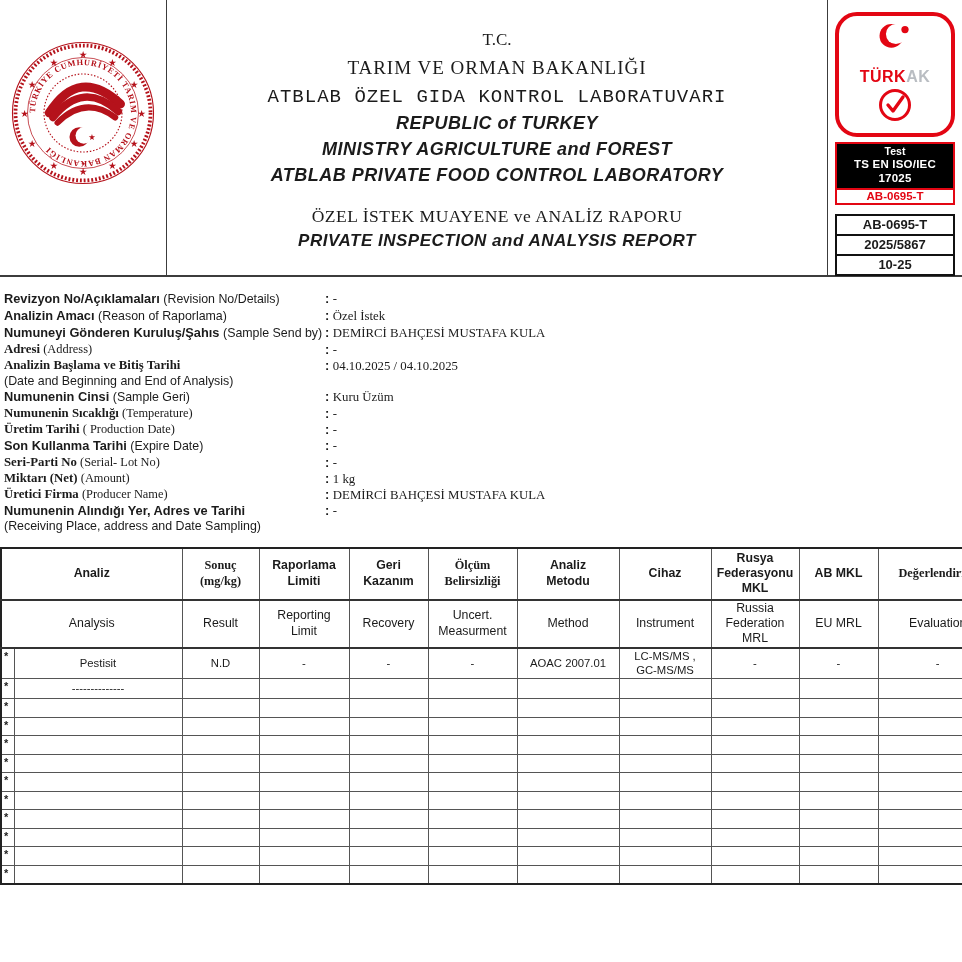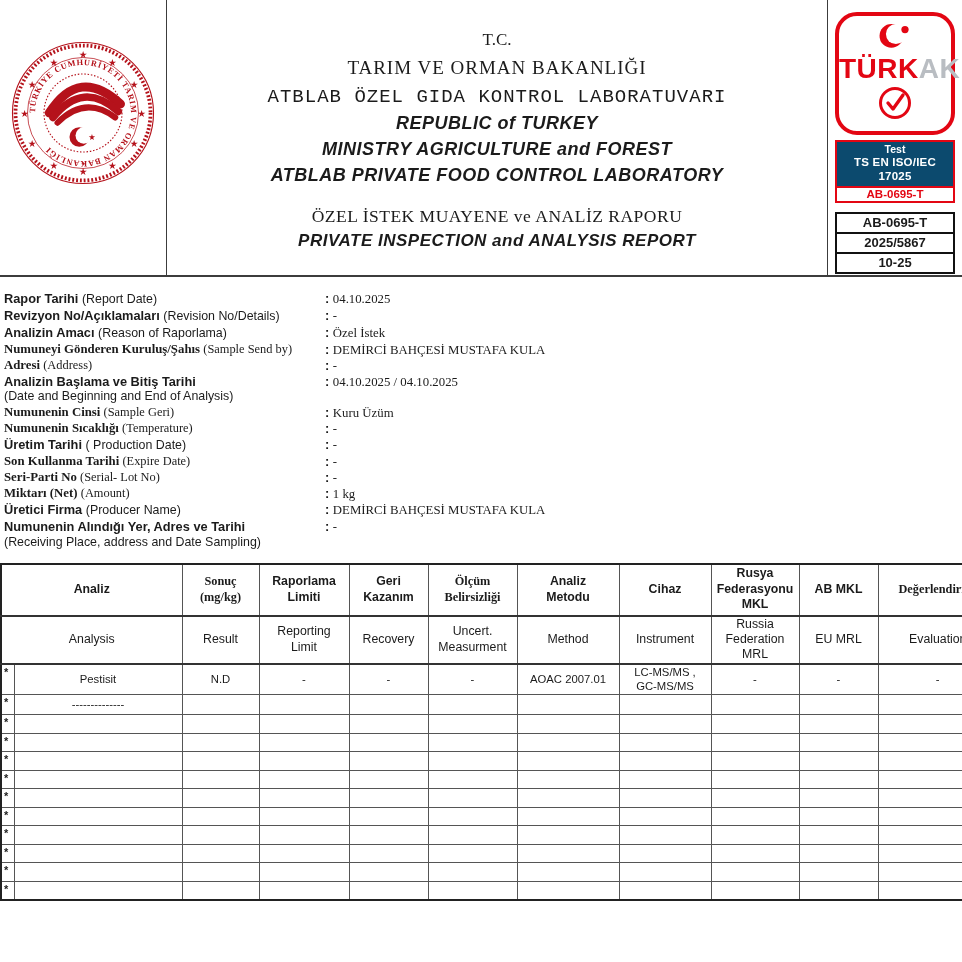--- a/index.html
+++ b/index.html
@@ -15,25 +15,25 @@
   .l-tc   { font-family:"Liberation Serif", serif; font-size:17px; margin-bottom:7px; }
   .l-tr1  { font-family:"Liberation Serif", serif; font-size:19px; letter-spacing:1px; margin-bottom:7px; }
   .l-tr2  { font-family:Liberation Mono, monospace; font-size:19px; letter-spacing:1px; margin-bottom:5px; }
   .l-en   { font-size:18px; font-weight:bold; font-style:italic; letter-spacing:.5px; margin-bottom:5px; }
   .l-rpt-tr { font-family:"Liberation Serif", serif; font-size:17.5px; letter-spacing:.5px; margin-top:20px; margin-bottom:4px; }
   .l-rpt-en { font-size:17px; font-weight:bold; font-style:italic; letter-spacing:.5px; }
 
   
   .tk-wrap { width:120px; margin:0 auto; }
   .tk-box { border:4px solid #e30613; border-radius:22px; padding:4px 0 6px; text-align:center; }
-  .tk-brand { font-size:28px; font-weight:bold; letter-spacing:.5px; line-height:1; margin:1px 0 2px; }
+  .tk-brand { font-size:16px; font-weight:bold; letter-spacing:.5px; line-height:1; margin:15px 0 2px; }
   .tk-brand .turk { color:#e30613; }
   .tk-brand .ak { color:#b9bdc2; }
   .tk-band { border:2.5px solid #e30613; margin-top:5px; text-align:center; }
-  .tk-band-red { background:#0c4a6e; color:#fff; font-weight:bold; padding:1px 0 2px; }
+  .tk-band-red { background:#000000; color:#fff; font-weight:bold; padding:1px 0 2px; }
   .tk-band-red .t1 { font-size:10.5px; line-height:1.25; }
   .tk-band-red .t2 { font-size:11.5px; line-height:1.2; letter-spacing:.2px; }
   .tk-band-white { background:#fff; color:#e30613; font-weight:bold; font-size:11.5px; border-top:2px solid #e30613; padding:0 0 1px; }
   .tk-codes { margin-top:9px; border:2px solid #111; }
   .tk-code { border-bottom:2px solid #111; text-align:center; font-size:13px; font-weight:bold; padding:1.5px 0; }
   .tk-code:last-child { border-bottom:none;text-align:center; }
 
   
   .fields { padding:14px 0 0 4px; }
   .f-row { position:relative; min-height:15.9px; line-height:15.9px; }
@@ -148,24 +148,20 @@
           <div class="tk-code">AB-0695-T</div>
           <div class="tk-code">2025/5867</div>
           <div class="tk-code">10-25</div>
         </div>
     </div>
   </div>
 </div>
 
 <div class="fields">
     <div class="f-row">
-      <div class="f-label"><span>Rapor Tarihi</span> <span class="en">(Report Date)</span></div>
-      <div class="f-val"><span class="colon">: </span><span>04.10.2025</span></div>
-    </div>
-    <div class="f-row">
       <div class="f-label"><span>Revizyon No/Açıklamaları</span> <span class="en">(Revision No/Details)</span></div>
       <div class="f-val"><span class="colon">: </span><span>-</span></div>
     </div>
     <div class="f-row">
       <div class="f-label"><span>Analizin Amacı</span> <span class="en">(Reason of Raporlama)</span></div>
       <div class="f-val"><span class="colon">: </span><span>Özel İstek</span></div>
     </div>
     <div class="f-row">
       <div class="f-label"><span>Numuneyi Gönderen Kuruluş/Şahıs</span> <span class="en">(Sample Send by)</span></div>
       <div class="f-val"><span class="colon">: </span><span>DEMİRCİ BAHÇESİ MUSTAFA KULA</span></div>

